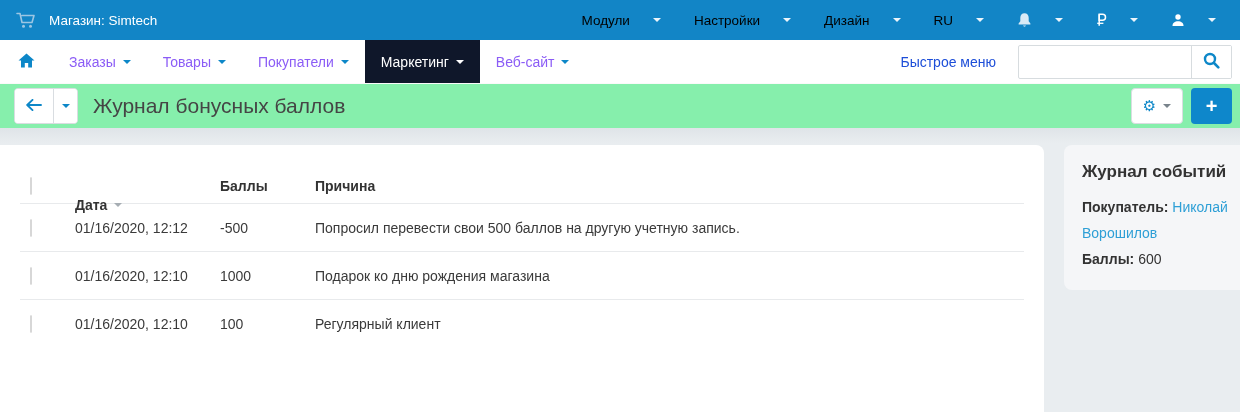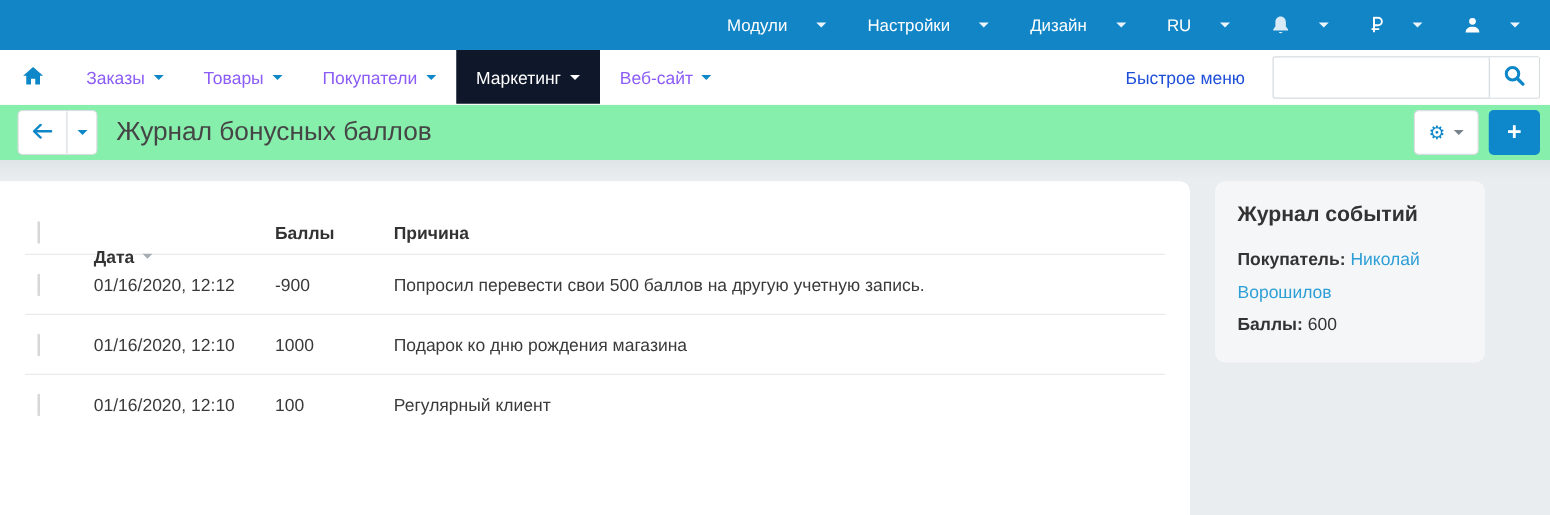--- a/index.html
+++ b/index.html
@@ -9,21 +9,21 @@
     -webkit-font-smoothing:antialiased;
   }
   .caret{width:0;height:0;border-left:4px solid transparent;border-right:4px solid transparent;
     border-top:4px solid currentColor;display:inline-block;}
 
   
   .topbar{height:40px;background:#1285c6;display:flex;align-items:center;
     color:#fff;font-size:13.5px;padding:0 24px 0 16px;box-sizing:border-box;}
   .topbar-left{display:flex;align-items:center;gap:13px;}
   .topbar-menus{margin-left:auto;display:flex;align-items:center;gap:33px;}
-  .tb-item{display:flex;align-items:center;gap:23px;cursor:pointer;color:#ffffff;}
+  .tb-item{display:flex;align-items:center;gap:23px;cursor:pointer;color:#000000;}
   .tb-item .caret{border-top-color:rgba(255,255,255,.92);}
   .tb-icon{display:flex;align-items:center;}
 
   
   .navbar{height:44px;background:#fff;display:flex;align-items:stretch;font-size:14px;
     padding-right:8px;box-sizing:border-box;border-bottom:1px solid rgba(0,0,0,0.02);}
   .nav-home{display:flex;align-items:center;padding:0 18px;cursor:pointer;}
   .nav-item{display:flex;align-items:center;gap:7px;padding:0 16px;color:#8b5cf6;cursor:pointer;}
   .nav-item .caret{border-top-color:#0d87c8;}
   .nav-item.active{background:#0f172a;color:#fff;}
@@ -54,21 +54,21 @@
   .btn-gear .caret{border-top-color:#79838b;}
   .btn-add{height:36px;width:41px;border:none;border-radius:4px;background:#0e87cb;color:#fff;
     font-size:20px;font-weight:bold;display:flex;align-items:center;justify-content:center;
     cursor:pointer;line-height:1;padding-bottom:2px;box-sizing:border-box;}
 
   
   .bodyarea{height:284px;display:flex;align-items:stretch;box-sizing:border-box;
     padding-top:17px;background:linear-gradient(180deg,#dfe4e8 0px,#e9edf0 15px);}
   .main-panel{flex:1;background:#fff;border-top-right-radius:8px;
     padding:14px 20px 0 20px;box-sizing:border-box;}
-  .side-col{width:288px;box-sizing:border-box;padding:0 4px 16px 20px;}
+  .side-col{width:196px;box-sizing:border-box;padding:0 4px 16px 20px;}
 
   
   .grid-row{display:grid;grid-template-columns:55px 145px 95px auto;align-items:center;
     height:47px;border-bottom:1px solid #e8eaec;font-size:14px;color:#3a3a3a;}
   .grid-row.header{height:44px;font-weight:bold;color:#333;}
   .grid-row.last{border-bottom:none;}
   .cb{width:15px;height:15px;border:1px solid #d7d7d7;border-radius:3px;background:#fcfcfc;
     margin-left:10px;cursor:pointer;box-sizing:border-box;}
   .col-date-head{display:flex;align-items:center;gap:7px;cursor:pointer;margin-top:38px;}
   .sort-caret{border-top-color:#a6adb3;}
@@ -78,20 +78,30 @@
     min-height:143px;width:216px;}
   .card-title{font-size:17px;font-weight:bold;color:#333;margin:0 0 13px 0;}
   .card-body{font-size:14px;color:#333;line-height:1.85;}
   .card-label{font-weight:bold;}
   .card-link{color:#2e9fd6;cursor:pointer;text-decoration:none;}
 </style>
 </head>
 <body>
 
 <header class="topbar">
+  <div class="topbar-left">
+    <span class="tb-icon">
+      <svg width="20" height="17" viewBox="0 0 20 17">
+        <path d="M1 1.5h3l2 9h10l2-7H6" fill="none" stroke="#9cc6e3" stroke-width="1.6" stroke-linejoin="round" stroke-linecap="round"></path>
+        <circle cx="7.5" cy="14.2" r="1.5" fill="#9cc6e3"></circle>
+        <circle cx="14.5" cy="14.2" r="1.5" fill="#9cc6e3"></circle>
+      </svg>
+    </span>
+    <span>Магазин: Simtech</span>
+  </div>
   <nav class="topbar-menus">
     <a class="tb-item">
       <span>Модули</span>
       <i class="caret"></i>
     </a>
     <a class="tb-item">
       <span>Настройки</span>
       <i class="caret"></i>
     </a>
     <a class="tb-item">
@@ -212,21 +222,21 @@
       </div>
       <div>Баллы</div>
       <div>Причина</div>
     </div>
 
     <div class="grid-row">
       <div>
         <span class="cb"></span>
       </div>
       <div>01/16/2020, 12:12</div>
-      <div>-900</div>
+      <div>-500</div>
       <div>Попросил перевести свои 500 баллов на другую учетную запись.</div>
     </div>
 
     <div class="grid-row">
       <div>
         <span class="cb"></span>
       </div>
       <div>01/16/2020, 12:10</div>
       <div>1000</div>
       <div>Подарок ко дню рождения магазина</div>

